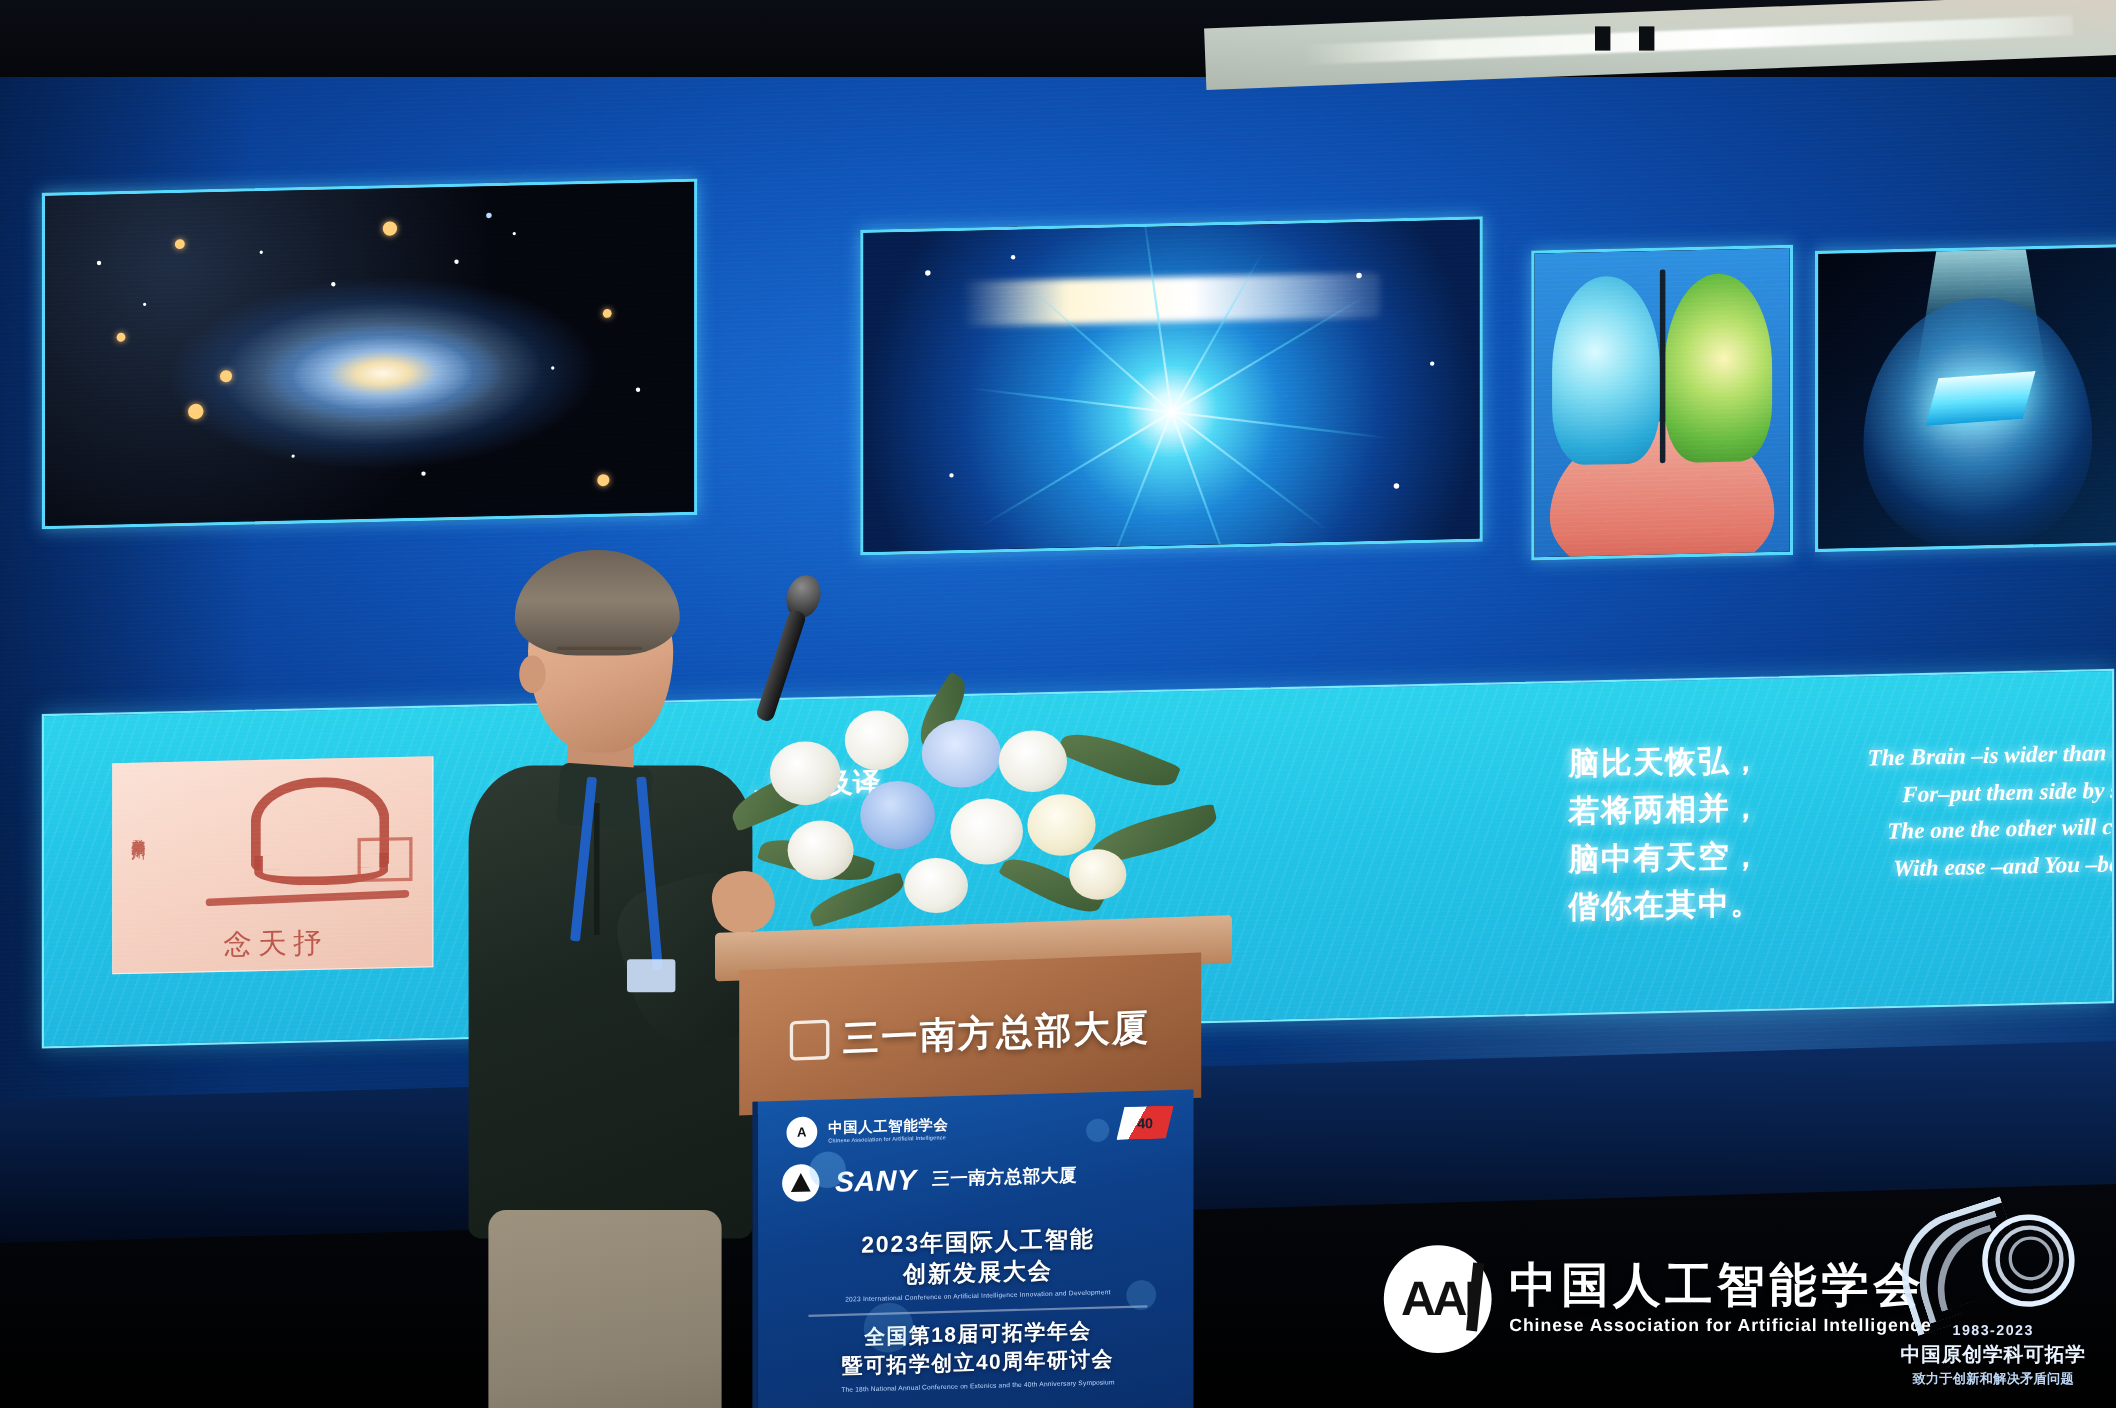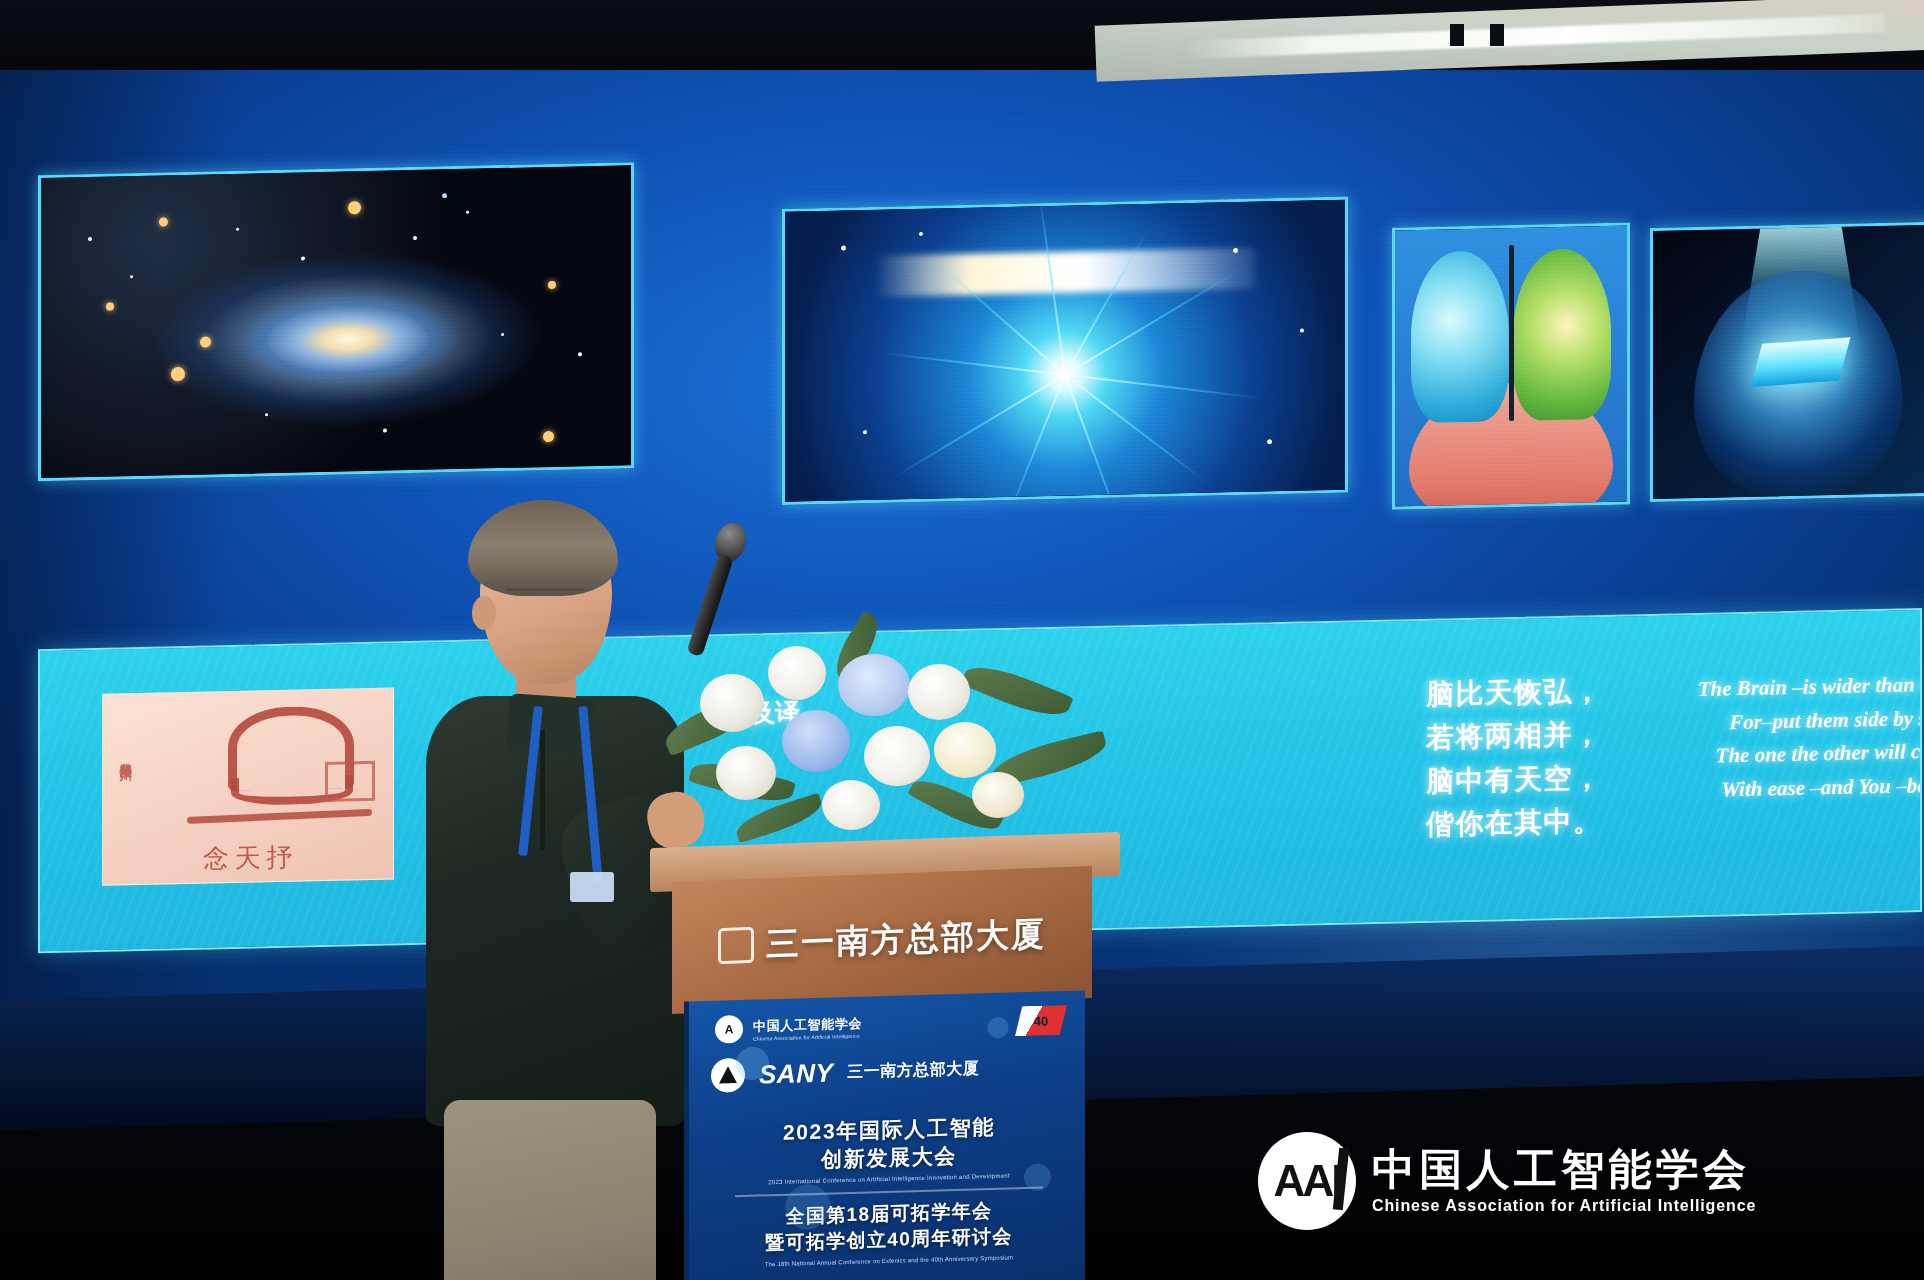--- a/index.html
+++ b/index.html
@@ -616,14 +616,27 @@
     <div class="caai-mark">
       <span class="aai">AAI</span>
       <span class="bar"></span>
     </div>
     <div class="caai-text">
       <div class="cn">中国人工智能学会</div>
       <div class="en">Chinese Association for Artificial Intelligence</div>
     </div>
   </div>
 
+  <div class="anniv">
+    <div class="anniv-mark">
+      <div class="anniv-arc"></div>
+      <div class="anniv-arc a2"></div>
+      <div class="anniv-arc a3"></div>
+      <div class="anniv-ring"></div>
+      <div class="anniv-ring r2"></div>
+      <div class="anniv-ring r3"></div>
+    </div>
+    <div class="anniv-years">1983-2023</div>
+    <div class="anniv-l1">中国原创学科可拓学</div>
+    <div class="anniv-l2">致力于创新和解决矛盾问题</div>
+  </div>
 
 </div>
 
 </body></html>

